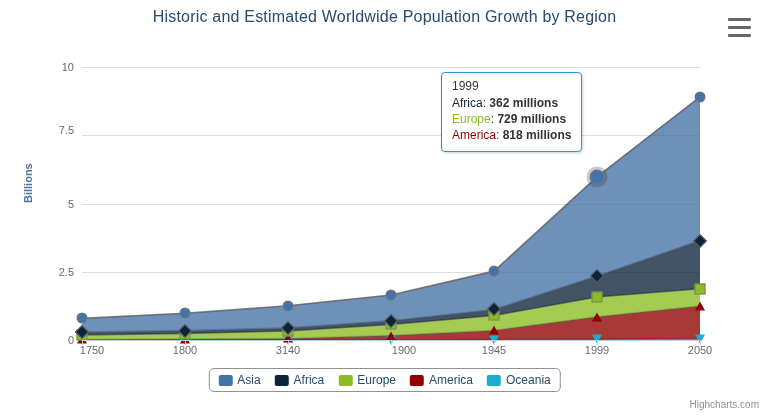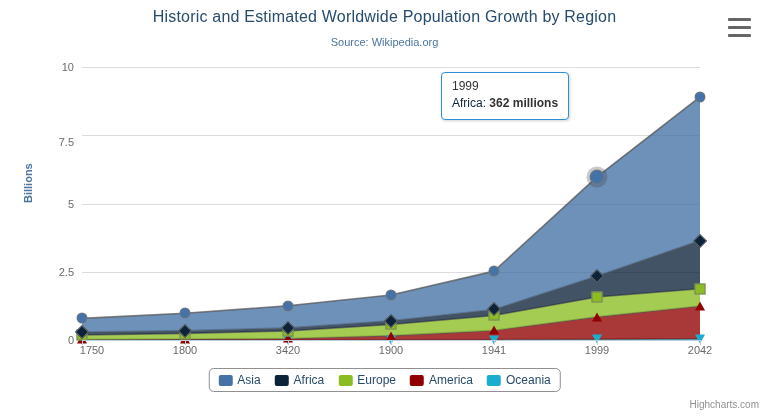--- a/index.html
+++ b/index.html
@@ -87,39 +87,38 @@
   .lg-tx{font-size:12px;color:#274b6d;}
 
   .credit{position:absolute;right:10px;bottom:6px;font-size:10px;color:#909090;margin-left:44px;}
 </style>
 </head>
 <body>
 
 <div id="chart-root">
 
   <div class="chart-title">Historic and Estimated Worldwide Population Growth by Region</div>
-  <div class="chart-subtitle">Source: Wikipedia.org</div>
 
   <div class="ctx-btn">
     <i></i>
     <i></i>
     <i></i>
   </div>
 
   <div class="y-title">Billions</div>
 
   <div class="plot" id="plot">
       <div class="grid-line zero" style="top: 273px;"></div>
       <div class="y-label" style="top: 273px;">0</div>
       <div class="grid-line" style="top: 204.75px;"></div>
       <div class="y-label" style="top: 204.75px; margin-left: 9px;">2.5</div>
       <div class="grid-line" style="top: 136.5px;"></div>
       <div class="y-label" style="top: 136.5px;">5</div>
       <div class="grid-line" style="top: 68.25px;"></div>
-      <div class="y-label" style="top: 75px;">7.5</div>
+      <div class="y-label" style="top: 63px;">7.5</div>
       <div class="grid-line" style="top: 0px;"></div>
       <div class="y-label" style="top: 0px; text-align: right;">10</div>
       <svg class="series-svg" width="618" height="273">
         <path d="M0,272.9454 L103,272.9454 L206,272.9454 L309,272.8362 L412,272.6451 L515,272.181 L618,271.7442 L618,273 L515,273 L412,273 L309,273 L206,273 L103,273 L0,273 Z" fill="#1aadce" fill-opacity="0.78"></path>
         <path d="M0,272.9454 L103,272.9454 L206,272.9454 L309,272.8362 L412,272.6451 L515,272.181 L618,271.7442 " fill="none" stroke="#555" stroke-width="1.6" stroke-opacity=".75"></path>
         <path d="M0,272.454 L103,272.0991 L206,271.4712 L309,268.5774 L412,263.3904 L515,249.8496 L618,238.9569 L618,271.7442 L515,272.181 L412,272.6451 L309,272.8362 L206,272.9454 L103,272.9454 L0,272.9454 Z" fill="#910000" fill-opacity="0.78"></path>
         <path d="M0,272.454 L103,272.0991 L206,271.4712 L309,268.5774 L412,263.3904 L515,249.8496 L618,238.9569 " fill="none" stroke="#555" stroke-width="1.6" stroke-opacity=".75"></path>
         <path d="M0,268.0041 L103,266.5572 L206,263.9364 L309,257.439 L412,248.4573 L515,229.9479 L618,221.8125 L618,238.9569 L515,249.8496 L412,263.3904 L309,268.5774 L206,271.4712 L103,272.0991 L0,272.454 Z" fill="#8bbc21" fill-opacity="0.78"></path>
         <path d="M0,268.0041 L103,266.5572 L206,263.9364 L309,257.439 L412,248.4573 L515,229.9479 L618,221.8125 " fill="none" stroke="#555" stroke-width="1.6" stroke-opacity=".75"></path>
         <path d="M0,265.1103 L103,263.6361 L206,260.9061 L309,253.8081 L412,242.424 L515,209.0088 L618,173.60070000000002 L618,221.8125 L515,229.9479 L412,248.4573 L309,257.439 L206,263.9364 L103,266.5572 L0,268.0041 Z" fill="#0d233a" fill-opacity="0.78"></path>
@@ -163,20 +162,22 @@
       <div class="mk circle halo big" style="background: rgb(69, 114, 167); border: 1px solid rgba(120, 120, 120, 0.85); left: 515px; top: 109.801px;"></div>
       <div class="mk circle" style="background: rgb(69, 114, 167); border: 1px solid rgba(120, 120, 120, 0.85); left: 618px; top: 29.7843px;"></div>
     </div>
 
   <div class="x-axis-line"></div>
 
   <div class="tooltip">
     <div class="tt-head">1999</div>
     <div id="tt-rows">
         <div class="tt-row"><span class="nm" style="color: rgb(13, 35, 58);">Africa</span>: <span class="vl">362 millions</span></div>
+        <div class="tt-row"><span class="nm" style="color: rgb(139, 188, 33);">Europe</span>: <span class="vl">729 millions</span></div>
+        <div class="tt-row"><span class="nm" style="color: rgb(145, 0, 0);">America</span>: <span class="vl">818 millions</span></div>
       </div>
   </div>
 
   <div class="legend" id="legend">
       <div class="lg-item">
         <span class="lg-sw" style="background: rgb(69, 114, 167);"></span>
         <span class="lg-tx">Asia</span>
       </div>
       <div class="lg-item">
         <span class="lg-sw" style="background: rgb(13, 35, 58);"></span>
@@ -194,23 +195,23 @@
         <span class="lg-sw" style="background: rgb(26, 173, 206);"></span>
         <span class="lg-tx">Oceania</span>
       </div>
     </div>
 
   <div class="credit">Highcharts.com</div>
 <div class="x-label" style="left: 92px;">1750</div>
     <div class="x-tick" style="left: 82px;"></div>
     <div class="x-label" style="left: 185px;">1800</div>
     <div class="x-tick" style="left: 185px;"></div>
-    <div class="x-label" style="left: 288px;">3420</div>
+    <div class="x-label" style="left: 288px;">3140</div>
     <div class="x-tick" style="left: 288px;"></div>
-    <div class="x-label" style="left: 391px;">1900</div>
+    <div class="x-label" style="left: 404px;">1900</div>
     <div class="x-tick" style="left: 391px;"></div>
-    <div class="x-label" style="left: 494px;">1941</div>
+    <div class="x-label" style="left: 494px;">1945</div>
     <div class="x-tick" style="left: 494px;"></div>
     <div class="x-label" style="left: 597px;">1999</div>
     <div class="x-tick" style="left: 597px;"></div>
-    <div class="x-label" style="left: 700px;">2042</div>
+    <div class="x-label" style="left: 700px;">2050</div>
     <div class="x-tick" style="left: 700px;"></div>
   </div>
 
 </body></html>

